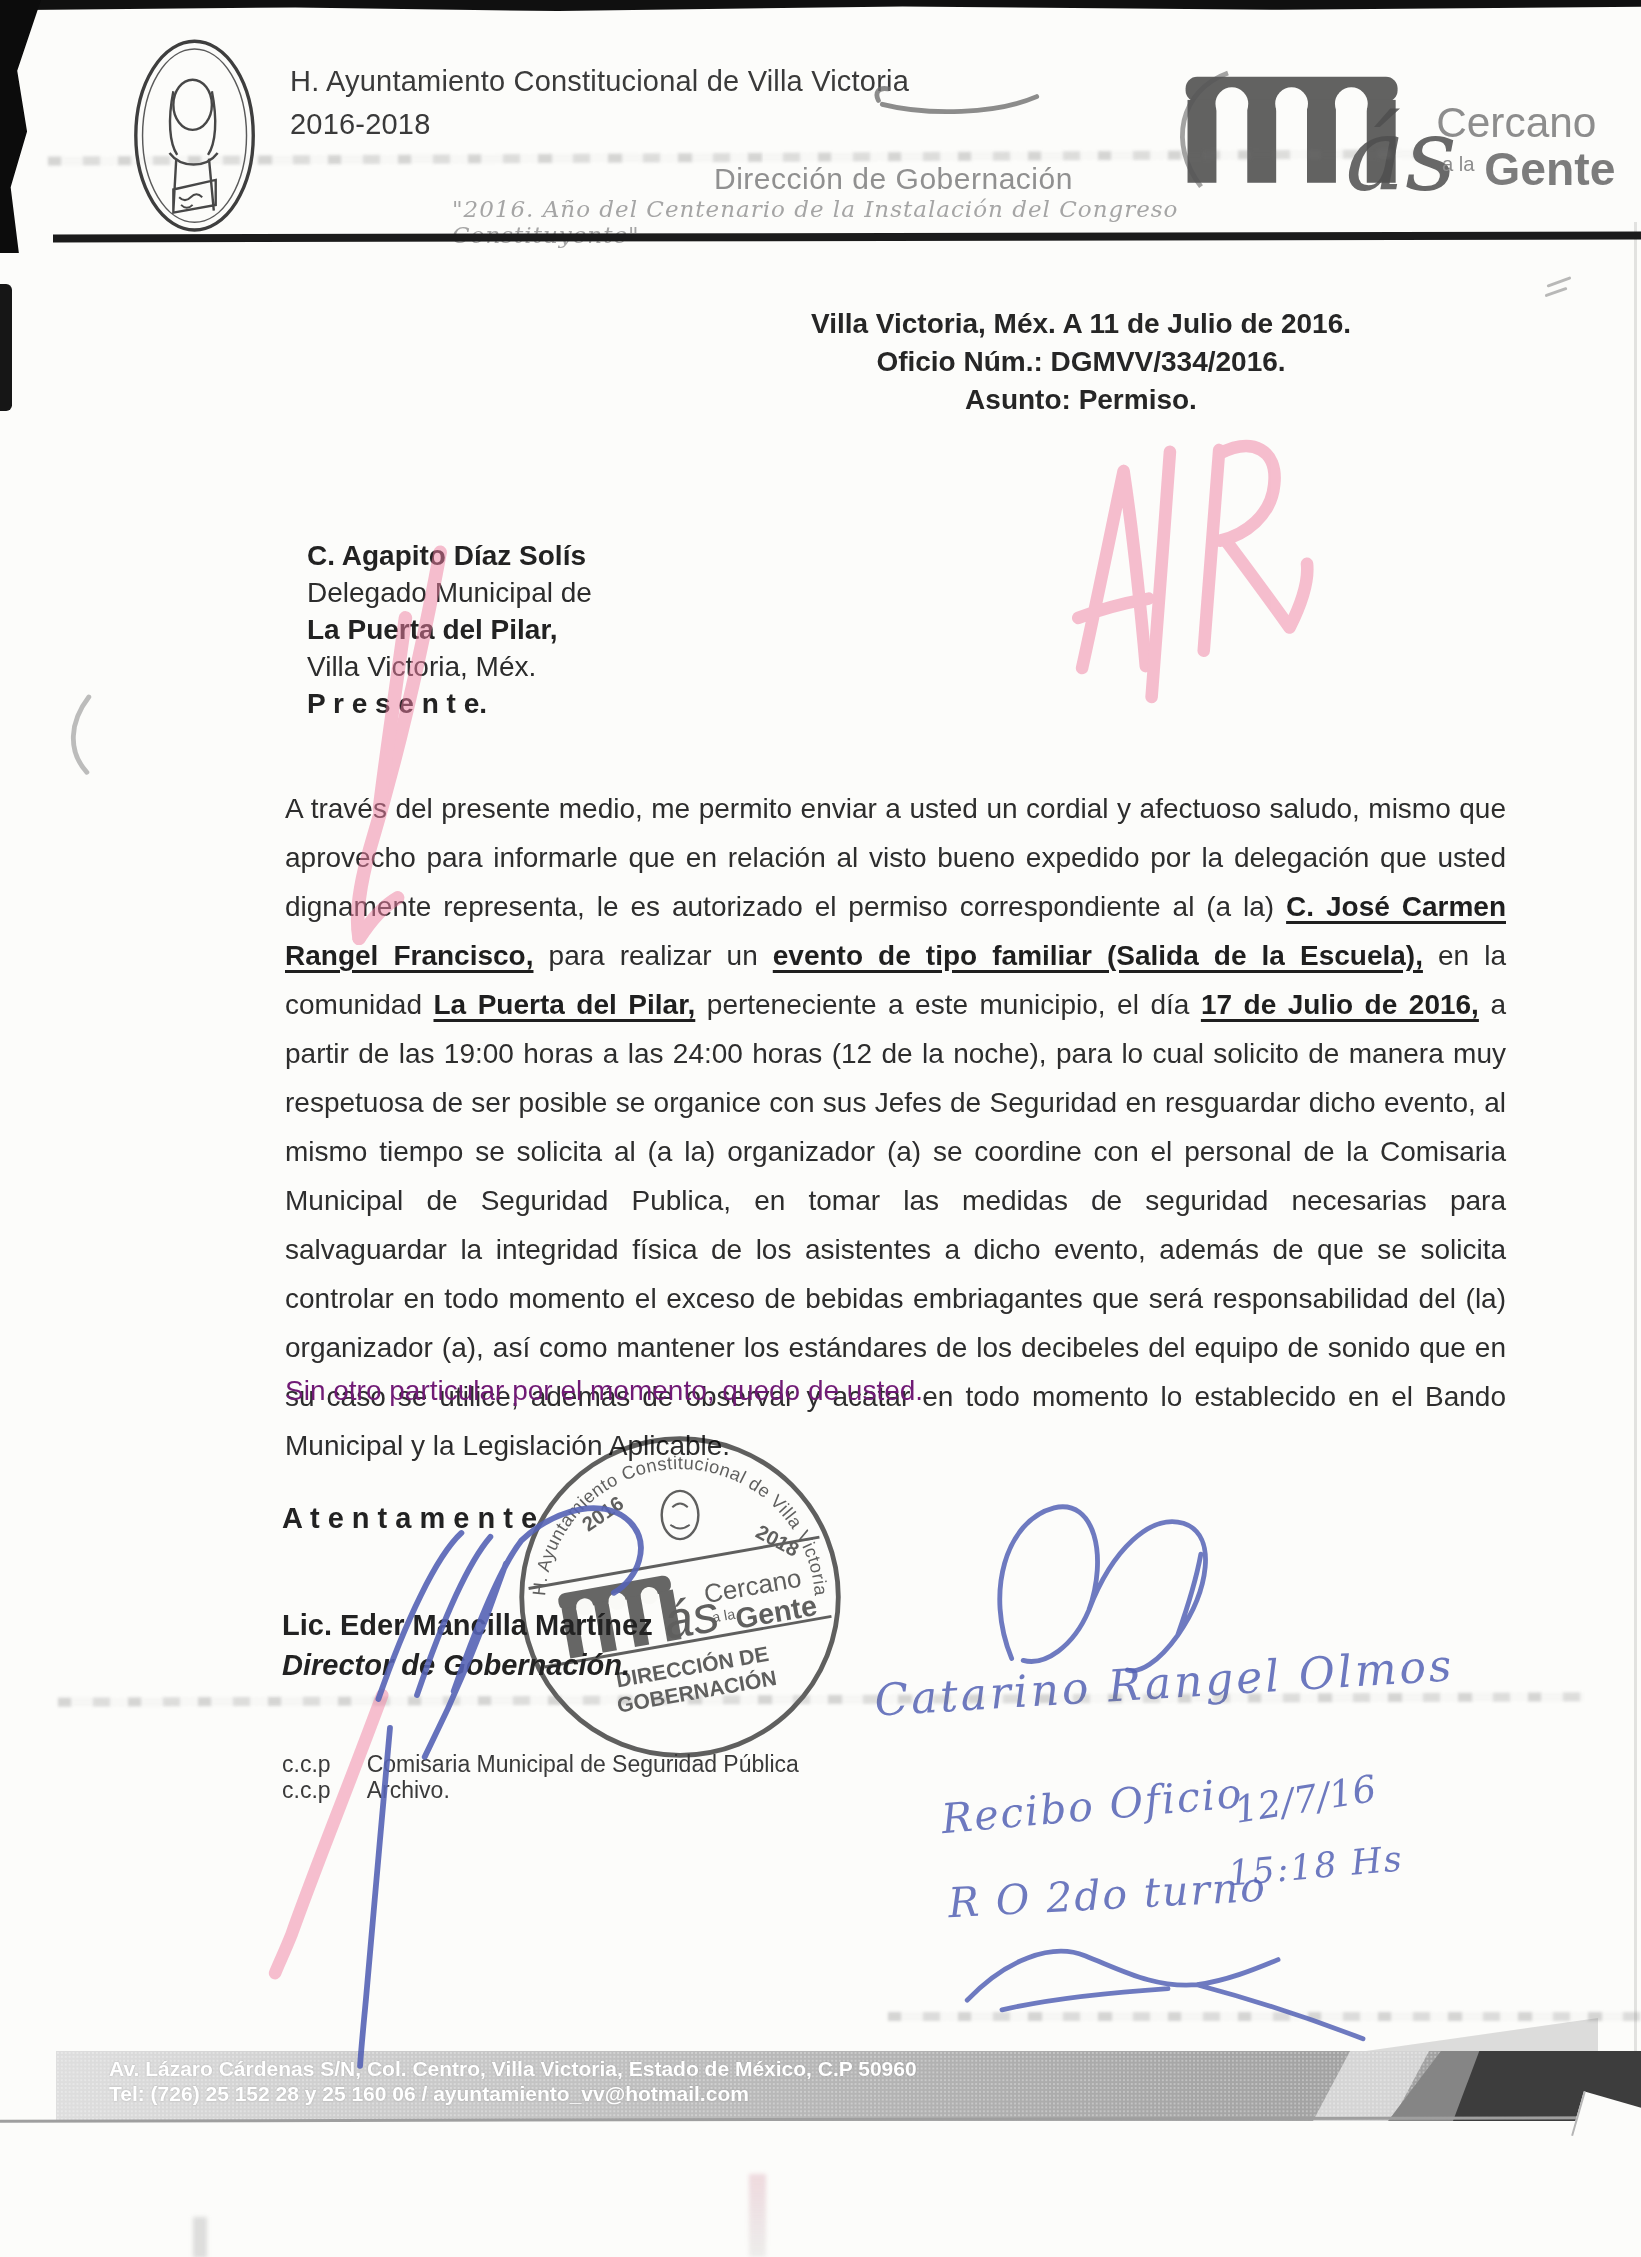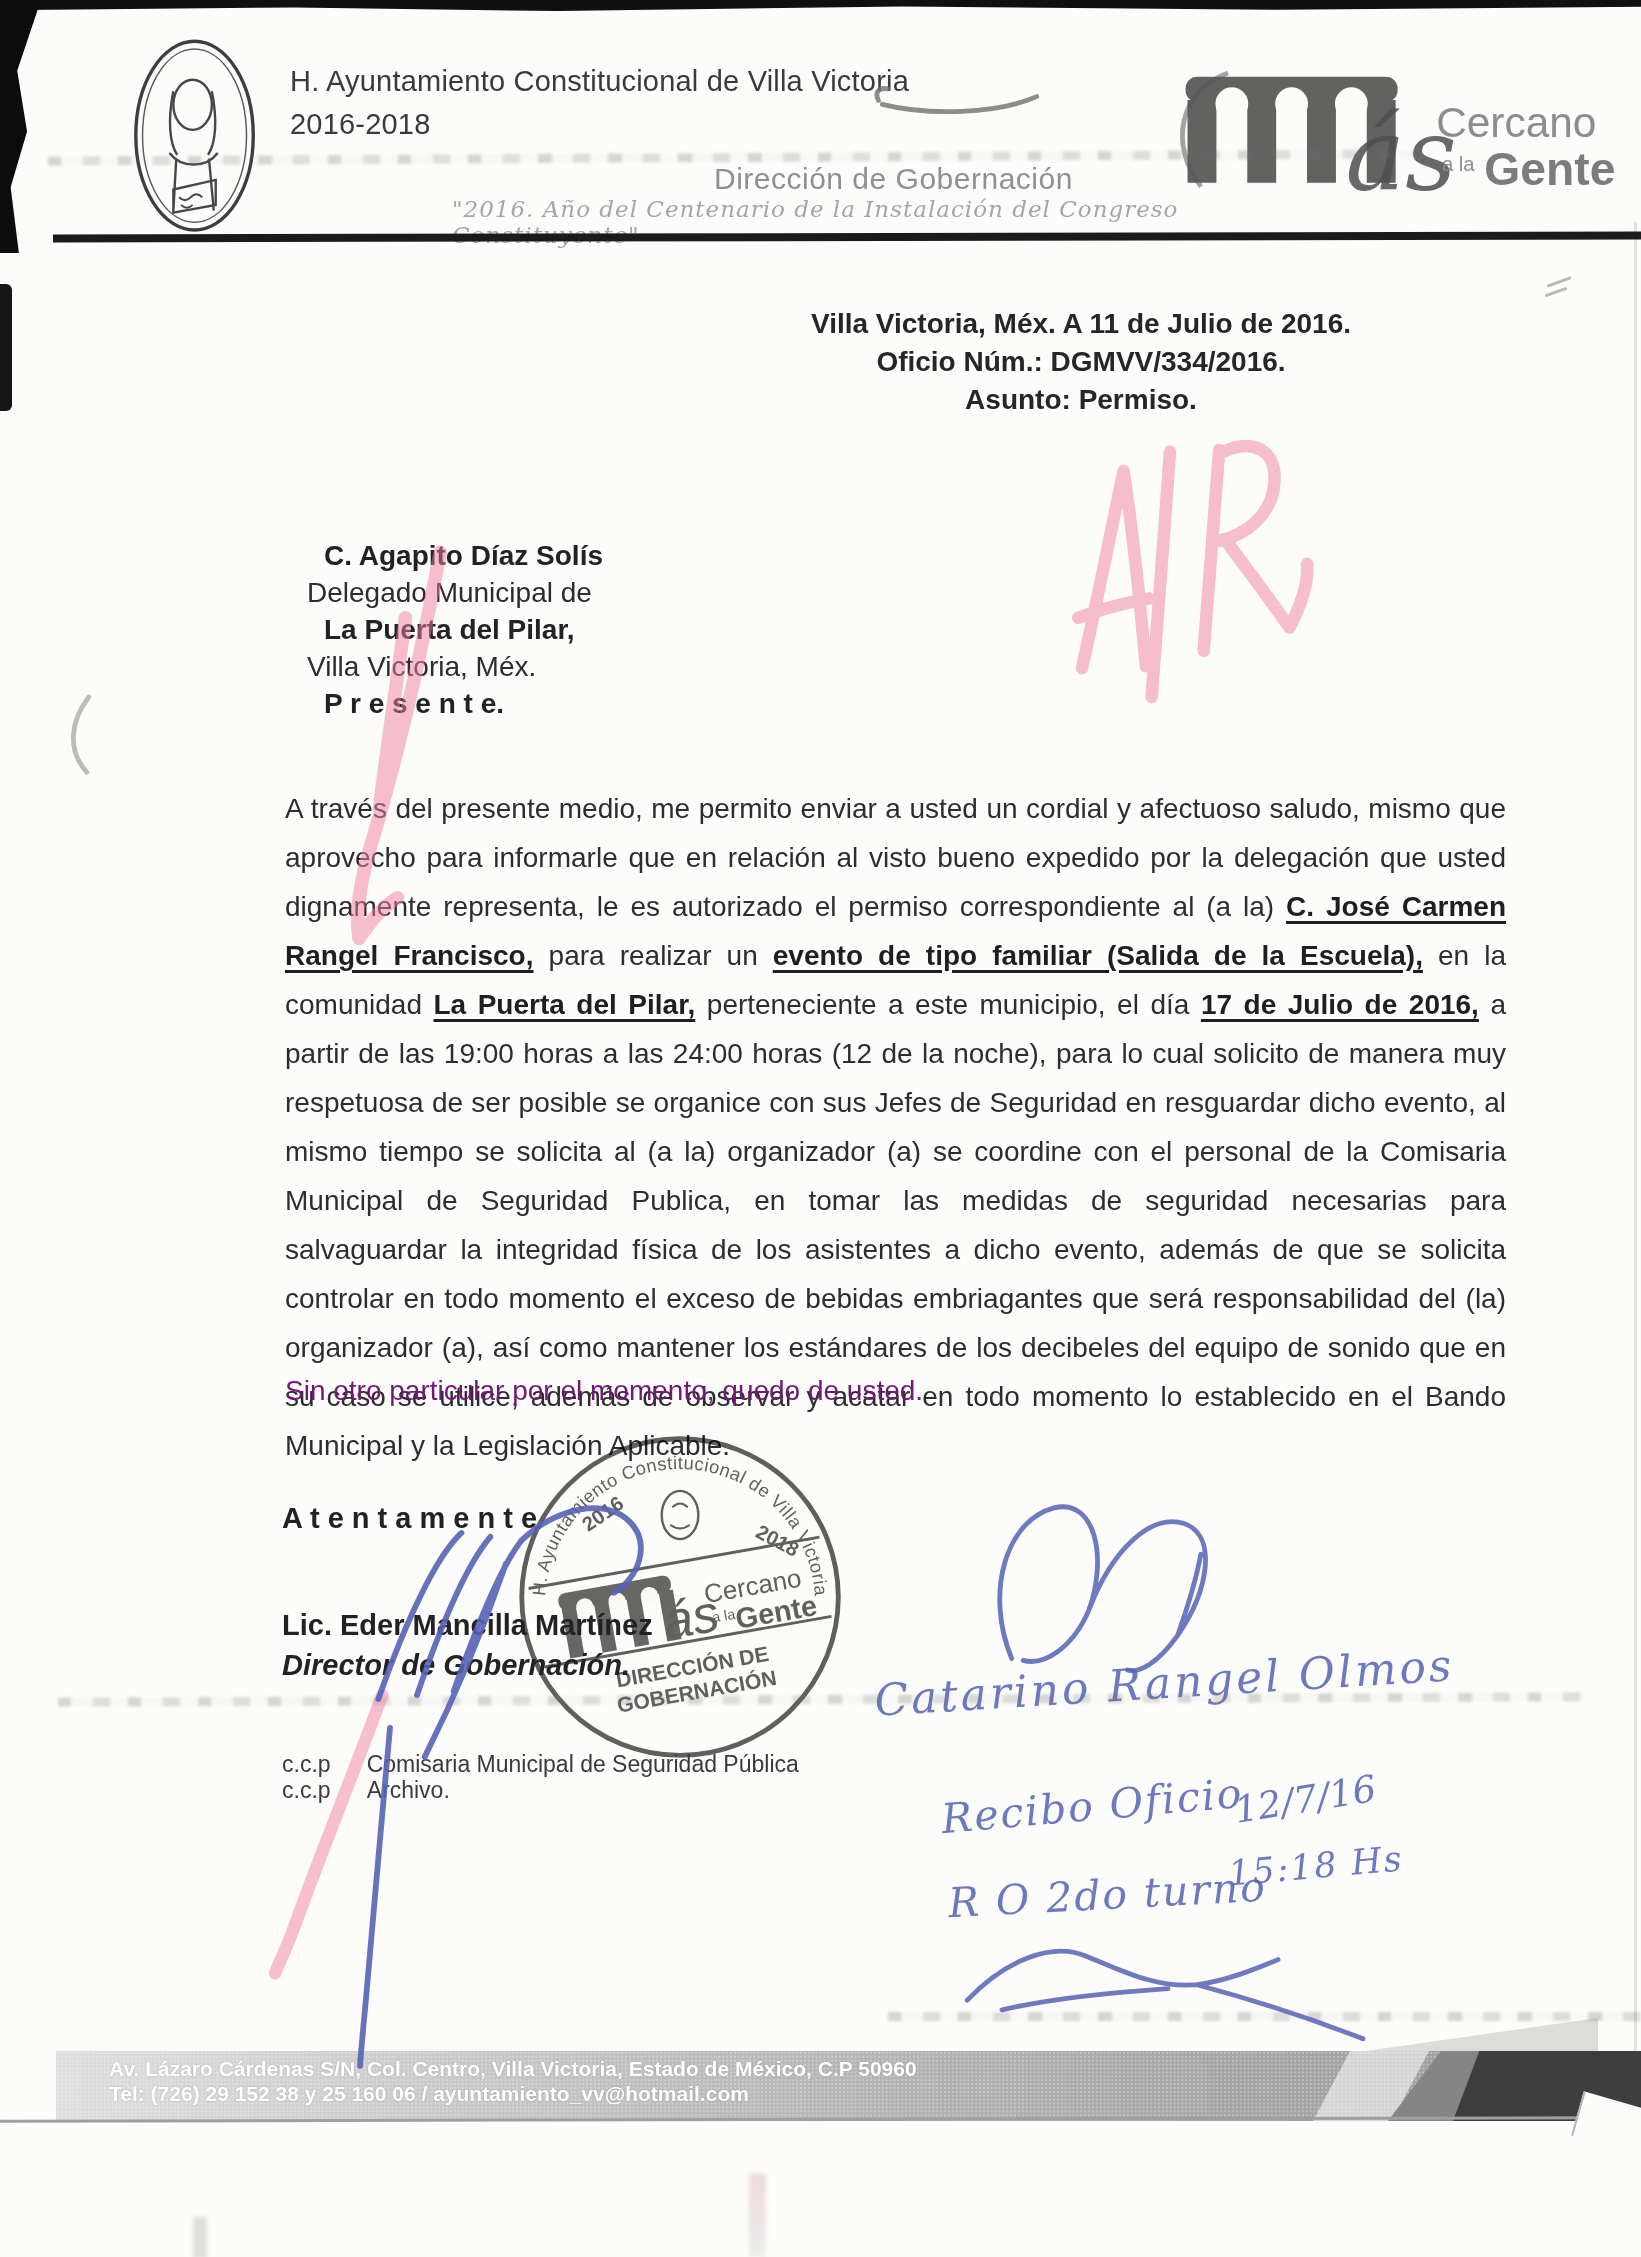--- a/index.html
+++ b/index.html
@@ -26,21 +26,21 @@
   .brand{position:absolute;left:1166px;top:44px;}
   .dept{position:absolute;left:714px;top:162px;font-size:30px;color:#909090;letter-spacing:0.5px;}
   .motto{position:absolute;left:452px;top:196px;width:869px;font-family:"DejaVu Serif",serif;font-style:italic;
          font-size:23px;color:#a5a5a5;letter-spacing:1px;}
   .rule{position:absolute;left:53px;top:233px;width:1588px;height:7.7px;background:#1b1b1b;transform:rotate(-.1deg);}
   
   .meta{position:absolute;left:772px;top:305px;width:618px;text-align:center;font-weight:bold;
         font-size:28px;line-height:38px;color:#262626;}
   
   .recipient{position:absolute;left:307px;top:537px;font-size:28px;line-height:37px;color:#2c2c2c;}
-  .bold{font-weight:bold;color:#222;margin-left:17px;}
+  .bold{font-weight:bold;color:#222;}
   
   .body-par{position:absolute;left:285px;top:784px;width:1221px;margin:0;font-size:28px;line-height:49px;
             text-align:justify;color:#2d2d2d;}
   .b-u{font-weight:bold;color:#1f1f1f;text-decoration:underline;text-decoration-thickness:2.9px;text-underline-offset:4.8px;}
   .closing{position:absolute;left:285px;top:1375px;font-size:28px;color:#701a75;}
   
   .atent{position:absolute;left:282px;top:1502px;font-size:29px;font-weight:bold;color:#222;}
   .signer-name{position:absolute;left:282px;top:1609px;font-size:29px;font-weight:bold;color:#222;}
   .signer-title{position:absolute;left:282px;top:1649px;font-size:29px;font-weight:bold;font-style:italic;color:#222;}
   .stamp{position:absolute;left:515px;top:1432px;opacity:.82;mix-blend-mode:multiply;}
@@ -189,21 +189,21 @@
   <div class="hand hw-date">12/7/16</div>
   <div class="hand hw-time">15:18 Hs</div>
   <div class="hand hw-shift">R O 2do turno</div>
 
   <div class="footer-bar">
     <div class="footer-light-above"></div>
     <div class="footer-gap"></div>
     <div class="footer-mid"></div>
     <div class="footer-dark"></div>
     <div class="footer-line fl1">Av. Lázaro Cárdenas S/N, Col. Centro, Villa Victoria, Estado de México, C.P 50960</div>
-    <div class="footer-line fl2">Tel: (726) 29 152 38 y 25 160 06 / ayuntamiento_vv@hotmail.com</div>
+    <div class="footer-line fl2">Tel: (726) 25 152 28 y 25 160 06 / ayuntamiento_vv@hotmail.com</div>
   </div>
   <div class="footer-underline"></div>
   <div class="corner-notch"></div>
 
   <div class="smudge smudge1"></div>
   <div class="smudge smudge2"></div>
   <div class="smudge smudge3"></div>
   <div class="bottom-streak1"></div>
   <div class="bottom-streak2"></div>
 

